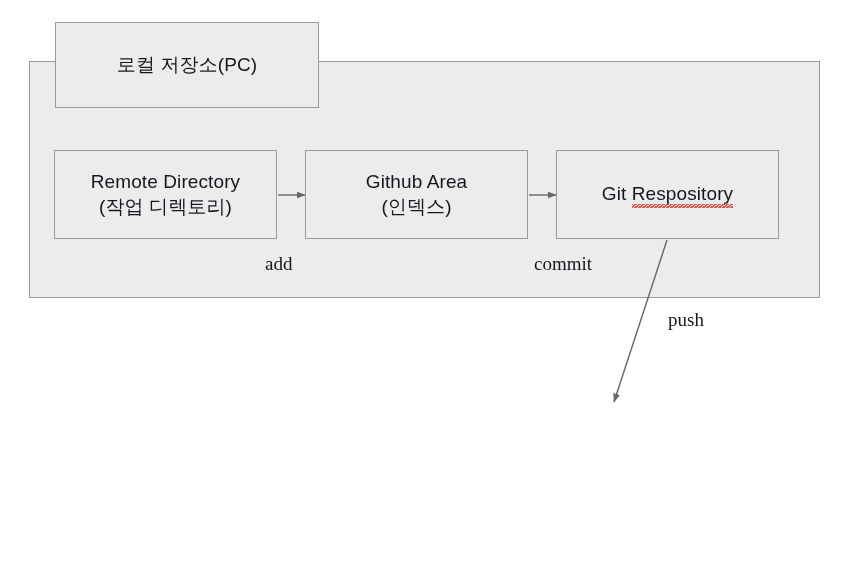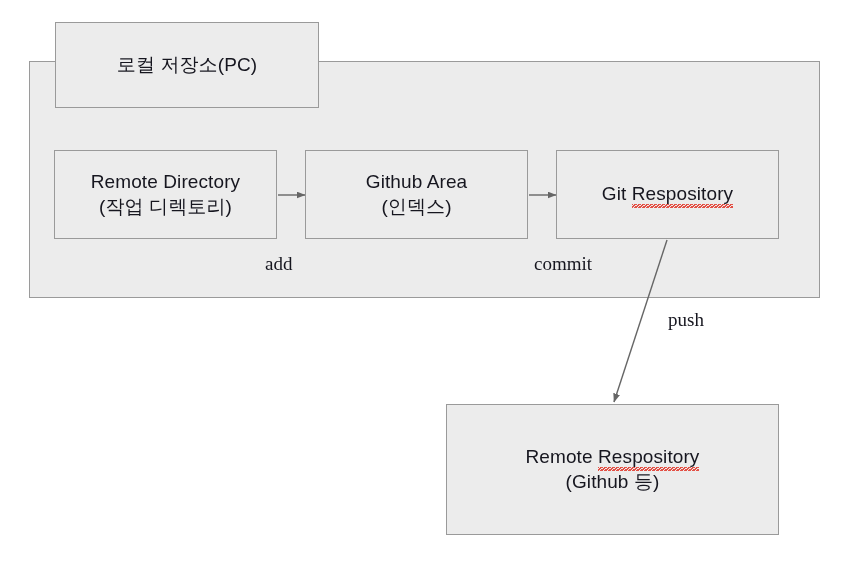--- a/index.html
+++ b/index.html
@@ -172,22 +172,18 @@
 
   <div class="node" id="staging-area">
     <span class="line1">Github Area</span>
     <span class="line2">(인덱스)</span>
   </div>
 
   <div class="node" id="git-repository">
     <span class="line1"><span>Git </span><span class="misspelled">Respository</span></span>
   </div>
 
-  <div class="node" id="remote-repository">
-    <span class="line1"><span>Remote </span><span class="misspelled">Respository</span></span>
-    <span class="line2">(Github 등)</span>
-  </div>
 
   <div class="edge-label" id="label-add">add</div>
   <div class="edge-label" id="label-commit">commit</div>
   <div class="edge-label" id="label-push">push</div>
 
 </div>
 
 </body></html>

